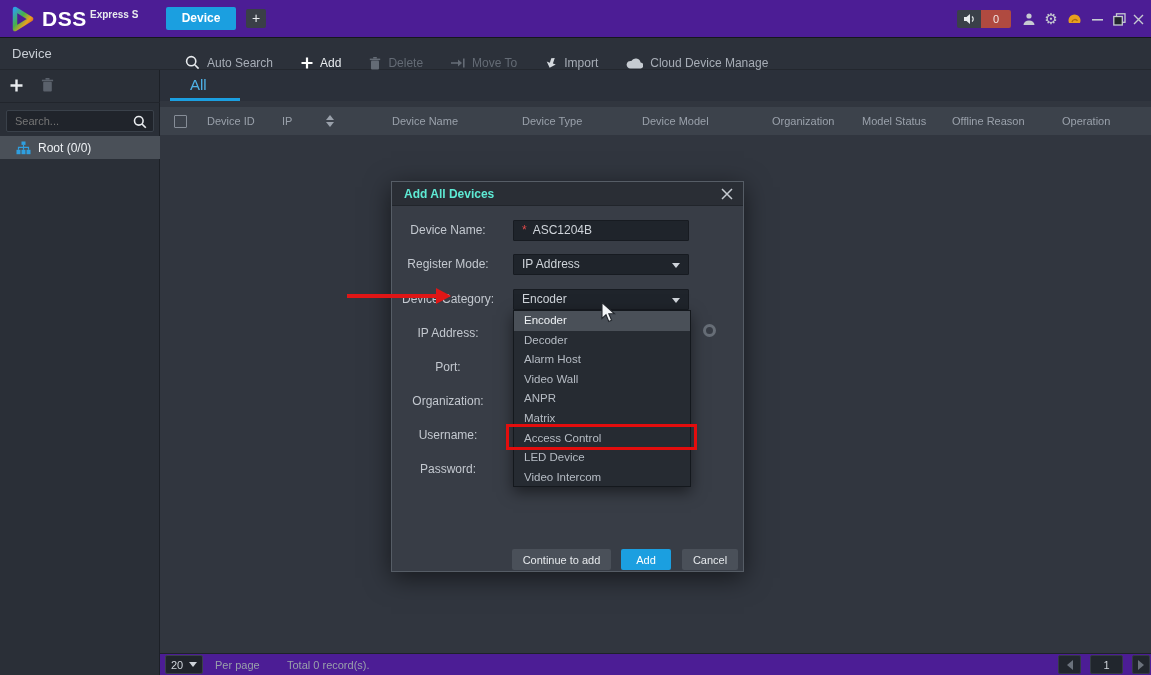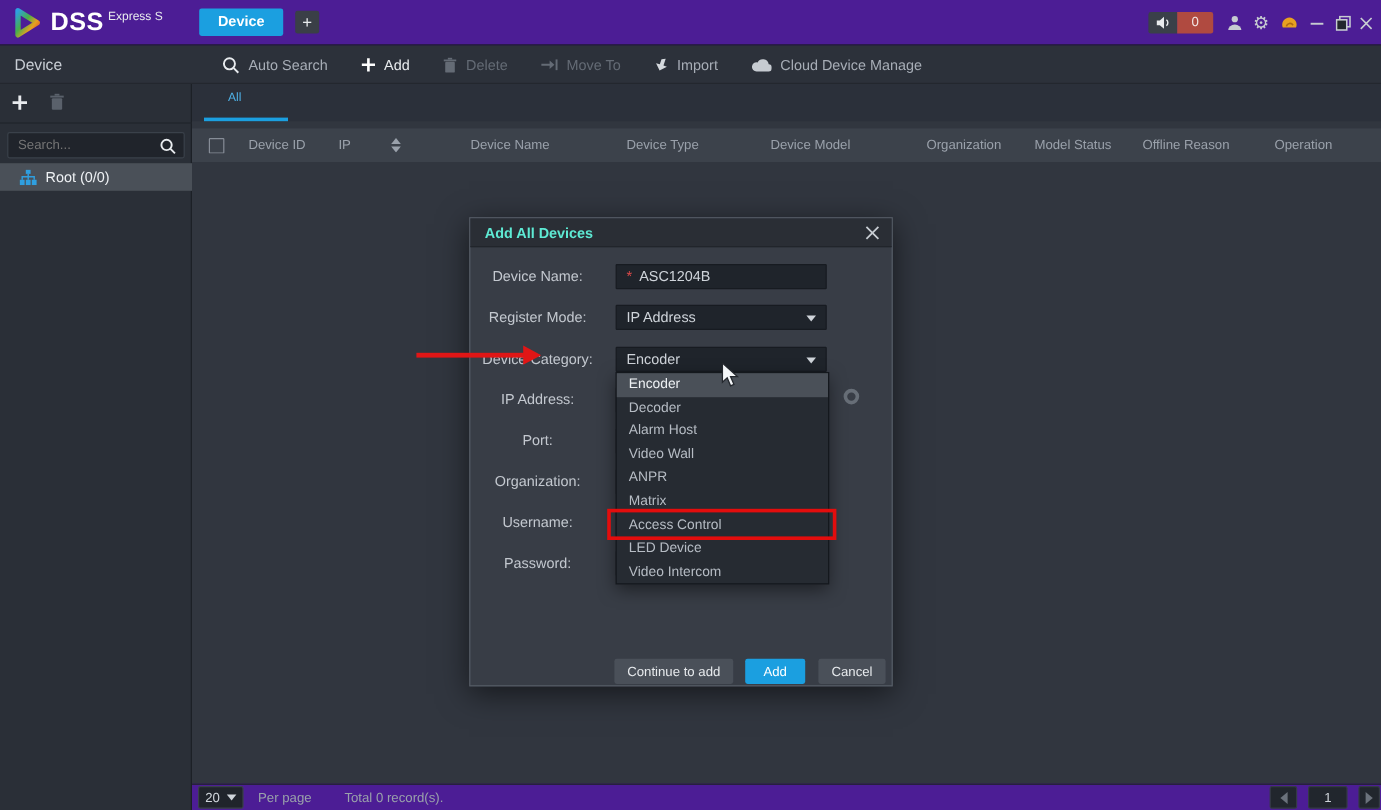--- a/index.html
+++ b/index.html
@@ -4,48 +4,48 @@
 <style>
   *{box-sizing:border-box;margin:0;padding:0}
   html,body{width:1151px;height:675px}
   body{position:relative;overflow:hidden;background:#31363f;font-family:"Liberation Sans",sans-serif;color:#dfe3e8;font-size:12px}
   .abs{position:absolute}
   svg{display:block}
 
   
   .titlebar{left:0;top:0;width:1151px;height:38px;background:#4c1d95;border-bottom:1px solid #15181d}
   .logo-text{font-weight:bold;font-size:21px;color:#fff;letter-spacing:.5px}
-  .logo-sup{font-size:10px;font-weight:normal;color:#e8ebee}
+  .logo-sup{font-size:10px;font-weight:bold;color:#e8ebee}
   .app-tab{background:#1b9fe0;color:#fff;font-weight:bold;font-size:12px;text-align:center;line-height:23px;border-radius:2px}
   .newtab{background:#3a3f47;color:#e8ebee;text-align:center;line-height:18px;font-size:14px;border-radius:2px}
   .alertpill-ic{background:#3a4049;border-radius:2px 0 0 2px;display:flex;align-items:center;justify-content:center}
   .alertpill-badge{background:#b04a40;border-radius:0 2px 2px 0;color:#f2e6e4;font-size:11px;text-align:center;line-height:18px}
   .tb-ic{display:flex;align-items:center;justify-content:center;color:#c6cbd1}
 
   
   .subheader{left:0;top:38px;width:1151px;height:32px;background:#2c313a;border-bottom:1px solid #23272e}
   .panel-title{left:12px;top:46px;font-size:13px;color:#c9ced5}
-  .toolbar{left:185px;top:38px;height:32px;display:flex;align-items:center;gap:28px}
+  .toolbar{left:185px;top:38px;height:32px;display:flex;align-items:flex-end;gap:28px}
   .tb-item{display:flex;align-items:center;gap:7px;font-size:12px}
   .tb-item .lbl{color:#a7adb6}
   .tb-item.bright .lbl{color:#e8ebee}
   .tb-item.disabled .lbl{color:#646b75}
 
   
   .sidebar{left:0;top:70px;width:160px;height:605px;background:#2a2f37;border-right:1px solid #1c2026}
   .side-actions{left:10px;top:78px;display:flex;gap:18px;align-items:center}
   .side-sep{left:0;top:102px;width:160px;height:1px;background:#21252c}
   .searchbox{left:6px;top:110px;width:148px;height:22px;background:#20242b;border:1px solid #3a414a;border-radius:2px}
   .searchbox input{position:absolute;left:0;top:0;width:100%;height:100%;background:transparent;border:none;outline:none;color:#cfd4da;font-family:"Liberation Sans",sans-serif;font-size:11px;padding:0 26px 0 8px}
   .tree-item{left:0;top:136px;width:160px;height:23px;background:#4a5058;display:flex;align-items:center;gap:7px;padding-left:16px;color:#eef1f4;font-size:12px}
 
   
   .content{left:160px;top:70px;width:991px;height:605px;background:#31363f}
   .tabstrip{left:0;top:0;width:991px;height:31px;background:#2b303a}
-  .tab-all{left:30px;top:6px;font-size:10px;color:#4fb3e8}
+  .tab-all{left:30px;top:6px;font-size:15px;color:#4fb3e8}
   .tab-underline{left:10px;top:28px;width:70px;height:3px;background:#1b9fe0}
   .thead{left:0;top:37px;width:991px;height:28px;background:#3c424b;display:flex;align-items:center;font-size:11px;color:#9aa1ab}
   .th{padding-left:12px;white-space:nowrap;overflow:hidden}
   .checkbox{width:13px;height:13px;border:1px solid #868d97;border-radius:1px;background:transparent}
   .sorticon{display:inline-flex;flex-direction:column;gap:2px;margin-left:34px;vertical-align:middle}
   .tri-up{width:0;height:0;border-left:4px solid transparent;border-right:4px solid transparent;border-bottom:5px solid #9aa1ab}
   .tri-dn{width:0;height:0;border-left:4px solid transparent;border-right:4px solid transparent;border-top:5px solid #9aa1ab}
 
   
   .footerbar{left:0;top:583px;width:991px;height:22px;background:#4c1d95;border-top:1px solid #1e2229;font-size:11px;color:#9aa1ab}

